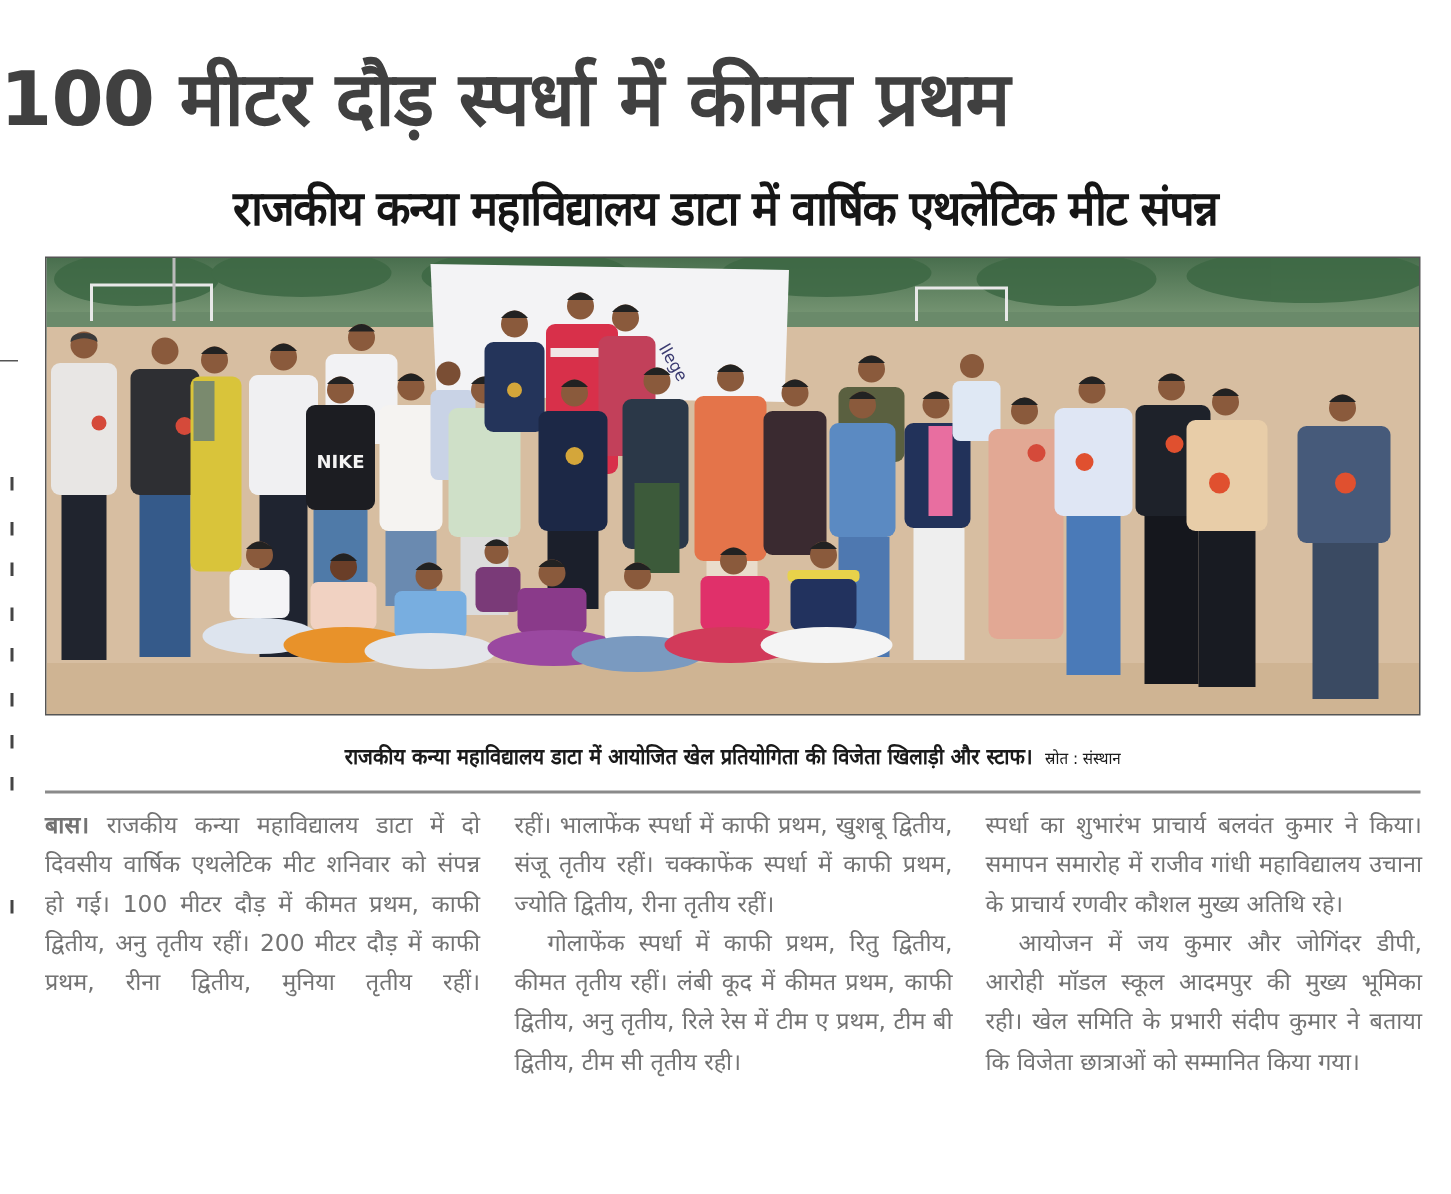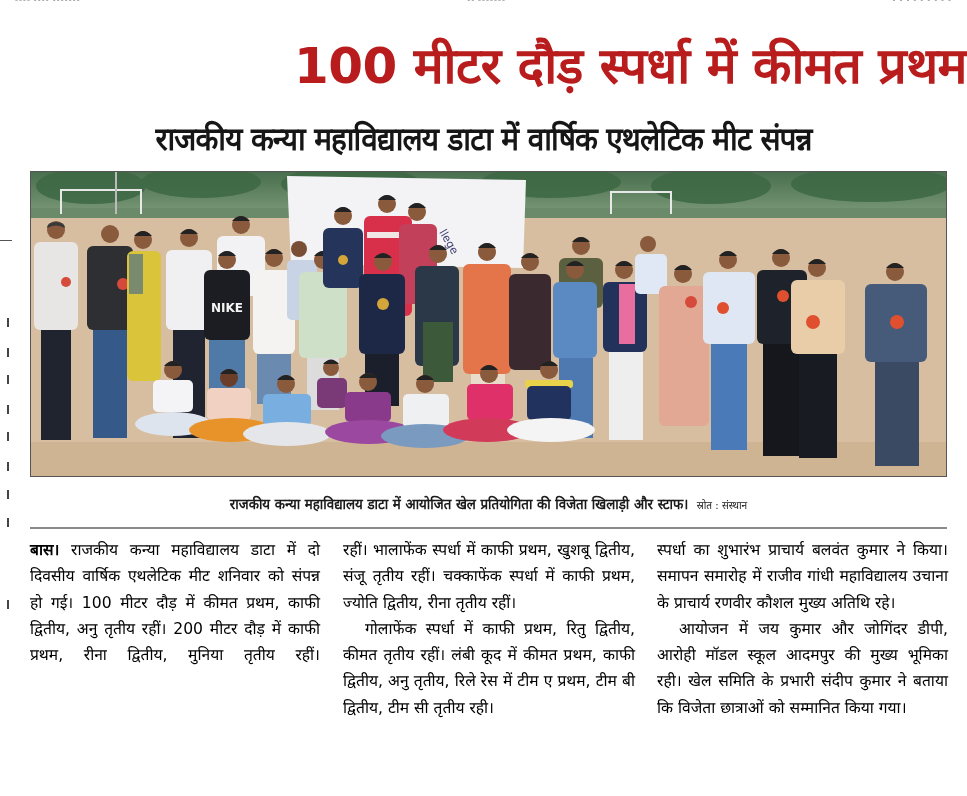--- a/index.html
+++ b/index.html
@@ -16,24 +16,24 @@
       display: flex; justify-content: space-between; padding: 0 15px;
       overflow: hidden;
     }
     .top-strip span {
       font-size: 7px; line-height: 6px; color: #777; letter-spacing: 1px;
       transform: translateY(-2px); white-space: nowrap;
     }
 
     .headline {
       position: absolute; left: 0; top: 34px; width: 967px;
-      text-align: right;
+      text-align: left;
       font-family: "DejaVu Sans", sans-serif;
       font-weight: bold; font-size: 50px; line-height: 64px;
-      letter-spacing: -0.5px; color: #b91c1c;
+      letter-spacing: -0.5px; color: #404040;
     }
     .subheadline {
       position: absolute; left: 0; top: 117px; width: 967px;
       text-align: center;
       font-family: "DejaVu Sans", sans-serif;
       font-weight: bold; font-size: 32px; line-height: 44px;
       letter-spacing: -1px; color: #161616;
       transform: scaleX(0.93); transform-origin: center;
     }
 
@@ -53,21 +53,21 @@
     .caption-source { font-size: 11px; font-weight: normal; margin-left: 4px; }
 
     .rule {
       position: absolute; left: 30px; top: 527px; width: 917px; height: 2px;
       background: #8a8a8a;
     }
 
     .col {
       position: absolute; top: 537px; width: 300px;
       font-family: "DejaVu Sans", sans-serif;
-      font-size: 15.6px; line-height: 26.3px; color: #000000;
+      font-size: 15.6px; line-height: 26.3px; color: #737373;
       text-align: justify; text-align-last: justify;
     }
     .col p { margin: 0; }
     .col p.last { text-align-last: left; }
     .col p.indent { text-indent: 22px; }
     .dateline { font-weight: bold; }
     .col1 { left: 30px; width: 290px; }
     .col2 { left: 343px; width: 292px; }
     .col3 { left: 657px; width: 291px; }
 

